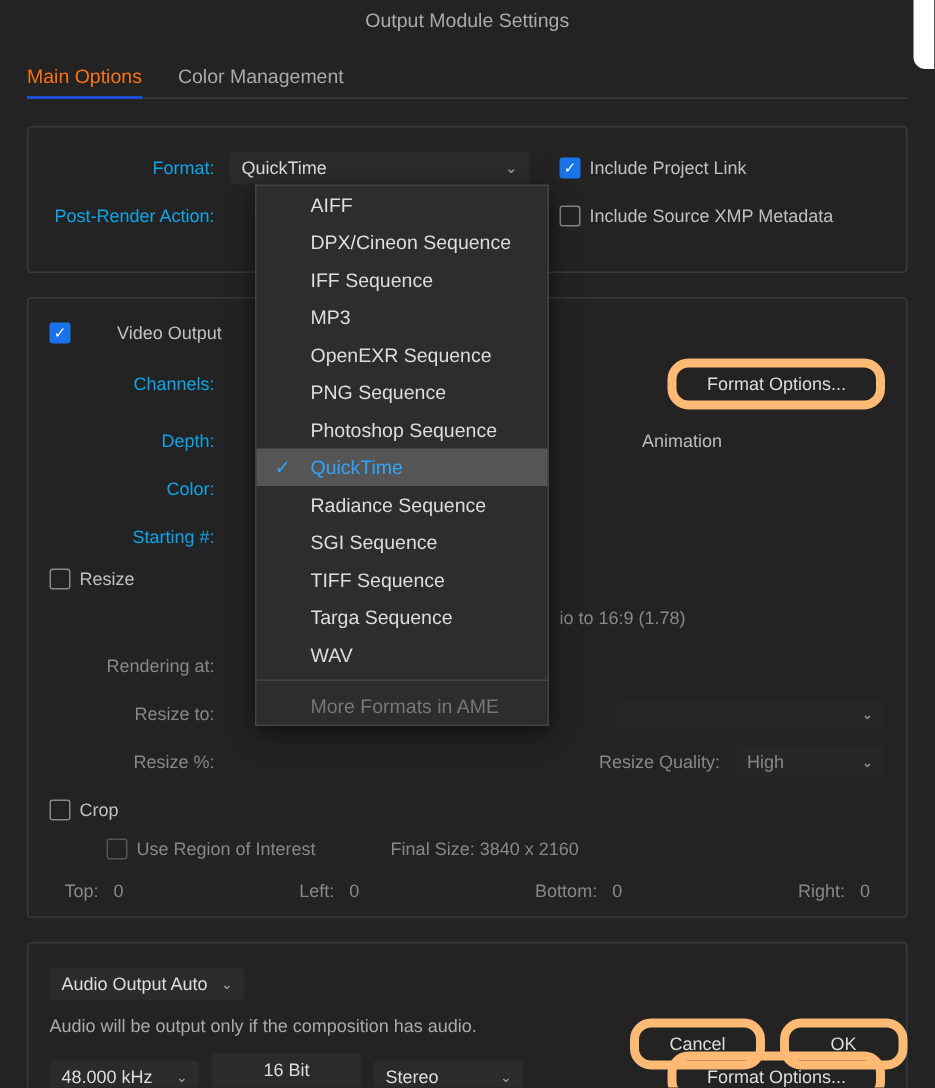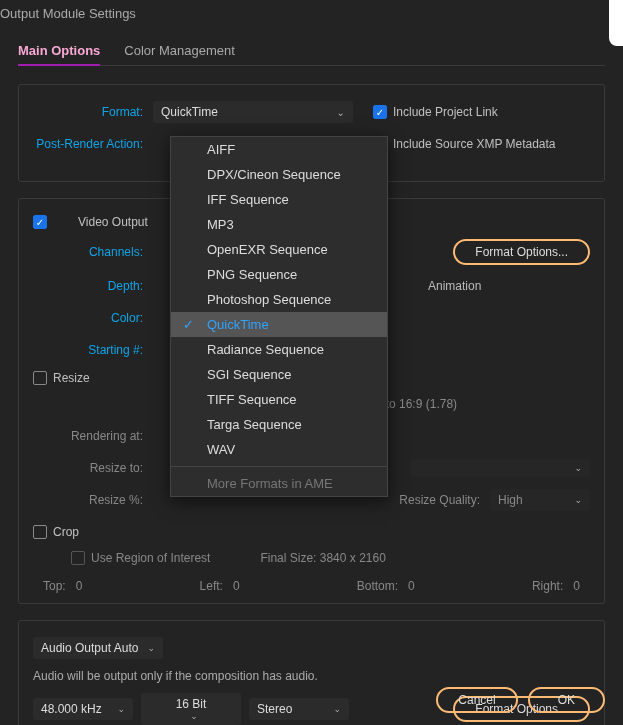--- a/index.html
+++ b/index.html
@@ -11,21 +11,21 @@
     body {
       background: #232323;
       color: #c0c0c0;
       font-size: 12px;
       width: 623px;
       height: 725px;
       overflow: hidden;
       position: relative;
     }
     .title-bar {
-      text-align: left;
+      text-align: center;
       padding: 6px 0;
       color: #aaa;
       font-size: 13px;
       background: #232323;
     }
     .dialog-body {
       padding: 10px 18px 0 18px;
     }
     .tabs {
       display: flex;
@@ -33,24 +33,23 @@
       border-bottom: 1px solid #3a3a3a;
       margin-bottom: 18px;
     }
     .tab {
       padding: 6px 0;
       color: #aaa;
       cursor: pointer;
       font-size: 13px;
     }
     .tab.active {
-      color: #f9a8d4;
-      border-bottom: 2px solid #a21caf;
+      color: #f97316;
+      border-bottom: 2px solid #1d4ed8;
       margin-bottom: -1px;
-      font-weight: bold;
     }
     .panel {
       border: 1px solid #3a3a3a;
       border-radius: 3px;
       padding: 16px 14px;
       margin-bottom: 16px;
     }
     .row {
       display: flex;
       align-items: center;
@@ -101,38 +100,38 @@
       content: "✓";
       font-size: 10px;
     }
     .check-row {
       display: flex;
       align-items: center;
       cursor: pointer;
     }
     .button-pill {
       background: transparent;
-      border: 2px solid #fdba74;
+      border: 6px solid #fdba74;
       color: #ddd;
       padding: 4px 20px;
       border-radius: 14px;
       cursor: pointer;
       font-size: 12px;
     }
     .spacer {
       flex: 1;
     }
     .format-dropdown-main {
       width: 200px;
     }
     .dropdown-menu {
       position: absolute;
       left: 170px;
-      top: 136px;
-      width: 218px;
+      top: 123px;
+      width: 196px;
       background: #2d2d2d;
       border: 1px solid #444;
       box-shadow: 0 4px 16px rgba(0,0,0,0.6);
       z-index: 10;
     }
     .dropdown-menu .item {
       padding: 5px 12px 5px 36px;
       color: #ddd;
       cursor: pointer;
       position: relative;

